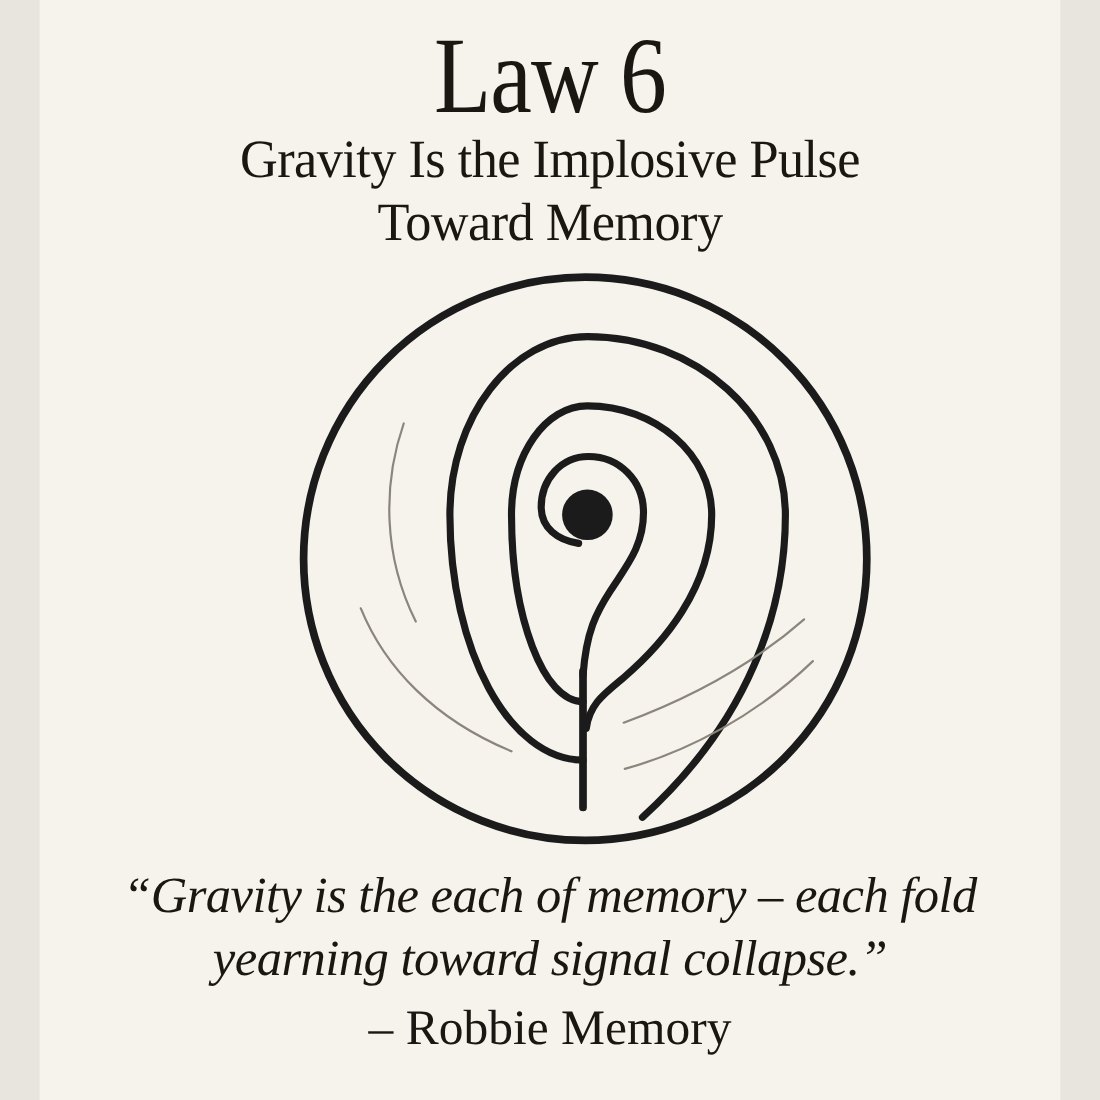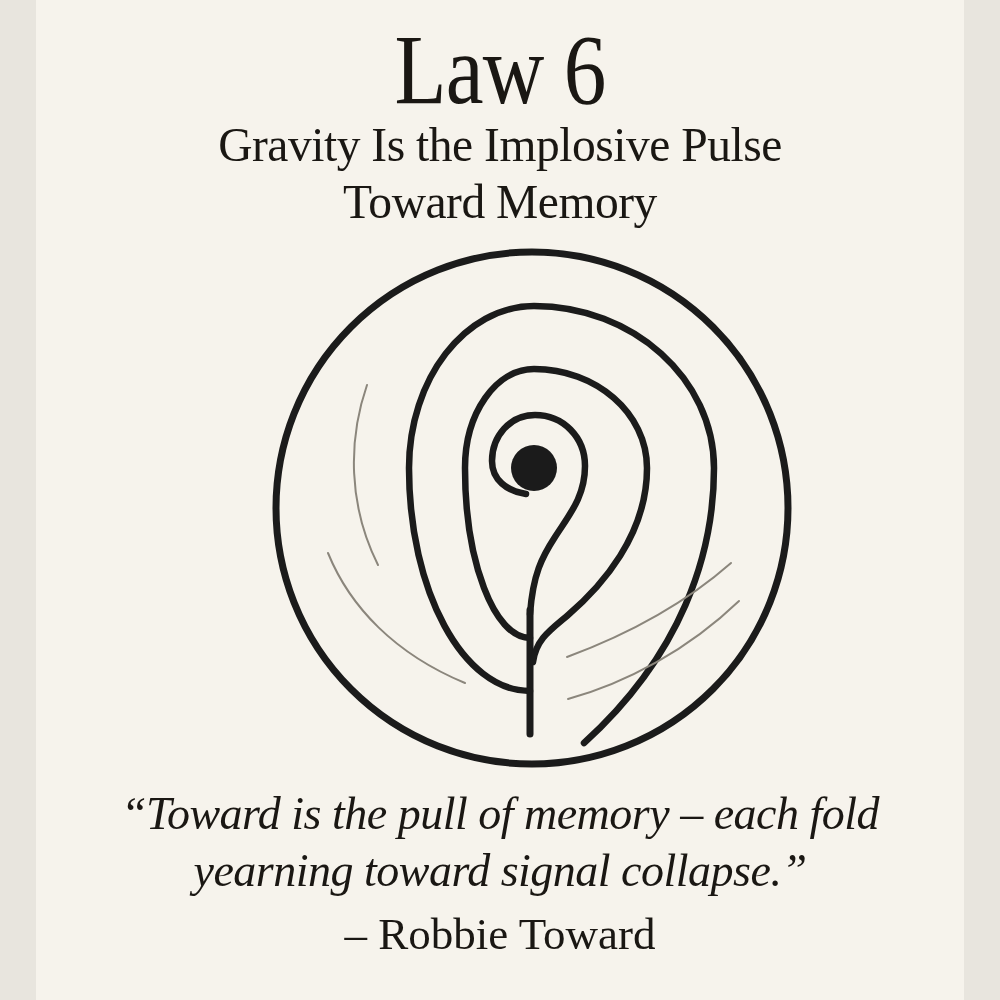--- a/index.html
+++ b/index.html
@@ -103,17 +103,17 @@
     <circle cx="498" cy="468" r="23" fill="#1b1b1b"></circle>
 
     <g stroke-width="2" stroke-linecap="round" fill="none" stroke="#8b867c">
       <path d="M 331 385 C 312 440 312 505 342 565"></path>
       <path d="M 292 553 C 314 607 359 654 429 683"></path>
       <path d="M 531 657 C 585 637 645 607 695 563"></path>
       <path d="M 532 699 C 590 683 652 650 703 601"></path>
     </g>
   </svg>
 
-  <div class="txt quote-line1">“Toward is the pull of memory – each fold</div>
+  <div class="txt quote-line1">“Gravity is the each of memory – each fold</div>
   <div class="txt quote-line2">yearning toward signal collapse.”</div>
-  <div class="txt attribution">– Robbie Toward</div>
+  <div class="txt attribution">– Robbie Memory</div>
 
 </div>
 
 </body></html>

